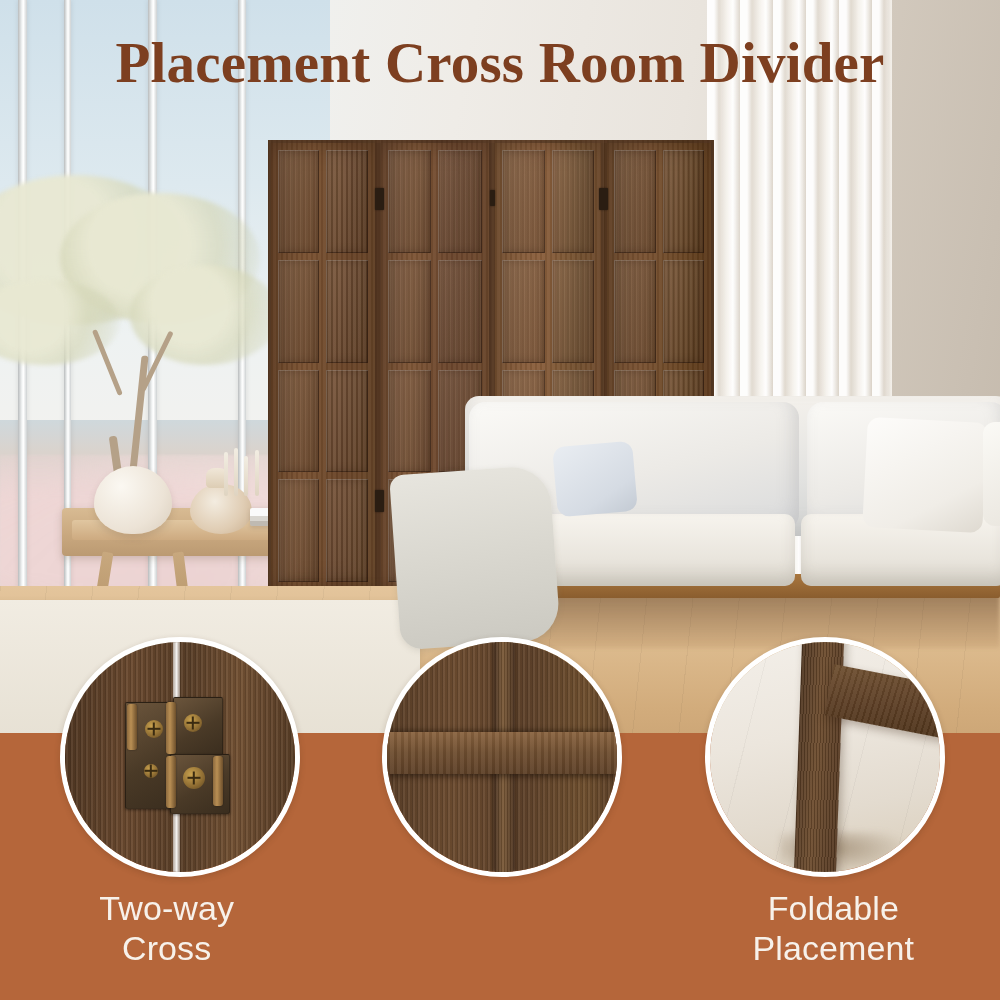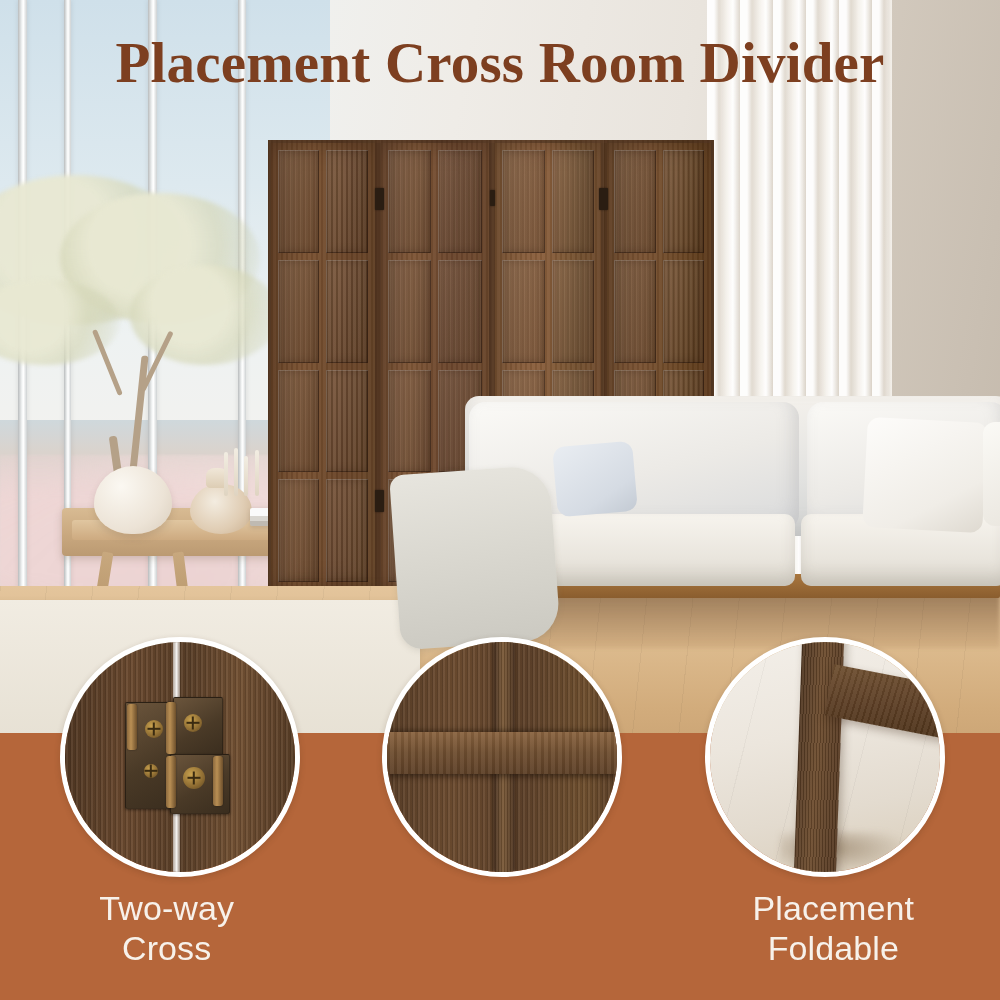--- a/index.html
+++ b/index.html
@@ -457,19 +457,19 @@
         <div>Two-way</div>
         <div>Cross</div>
       </div>
     </div>
     <div class="feature">
       <div class="feature-label">
       </div>
     </div>
     <div class="feature">
       <div class="feature-label">
+        <div>Foldable</div>
         <div>Placement</div>
-        <div>Foldable</div>
       </div>
     </div>
   </div>
 
 </div>
 
 </body></html>

